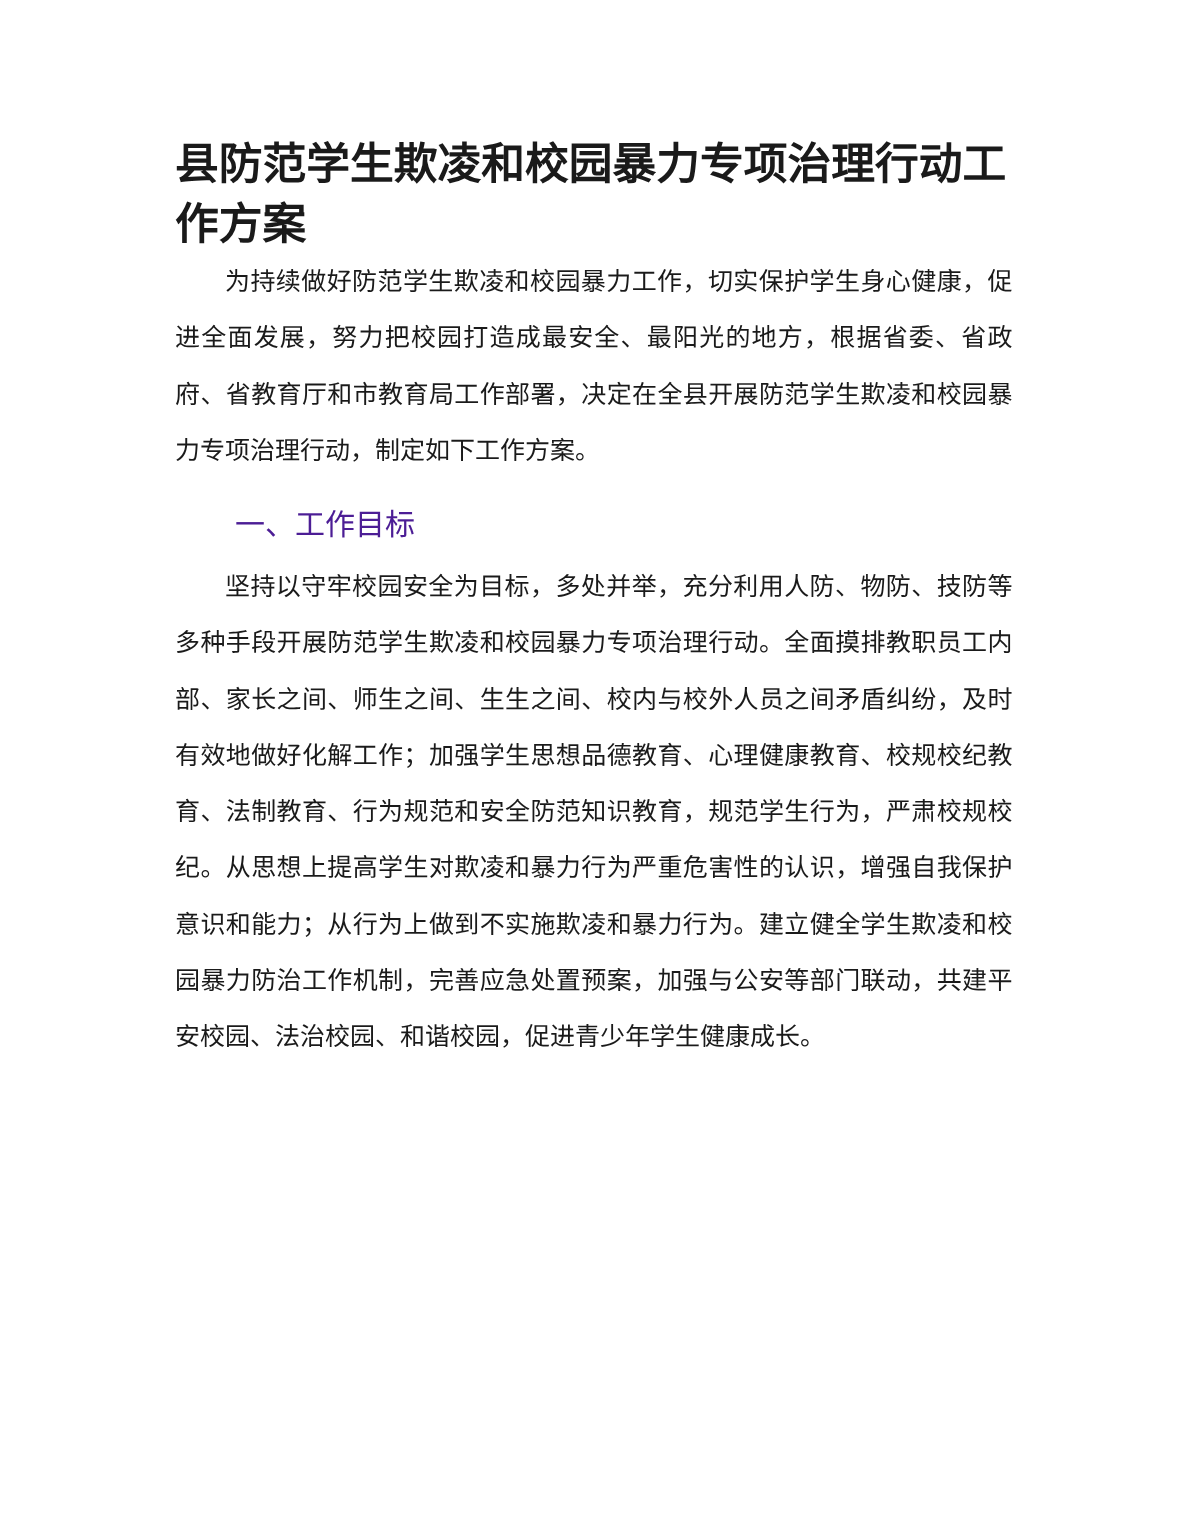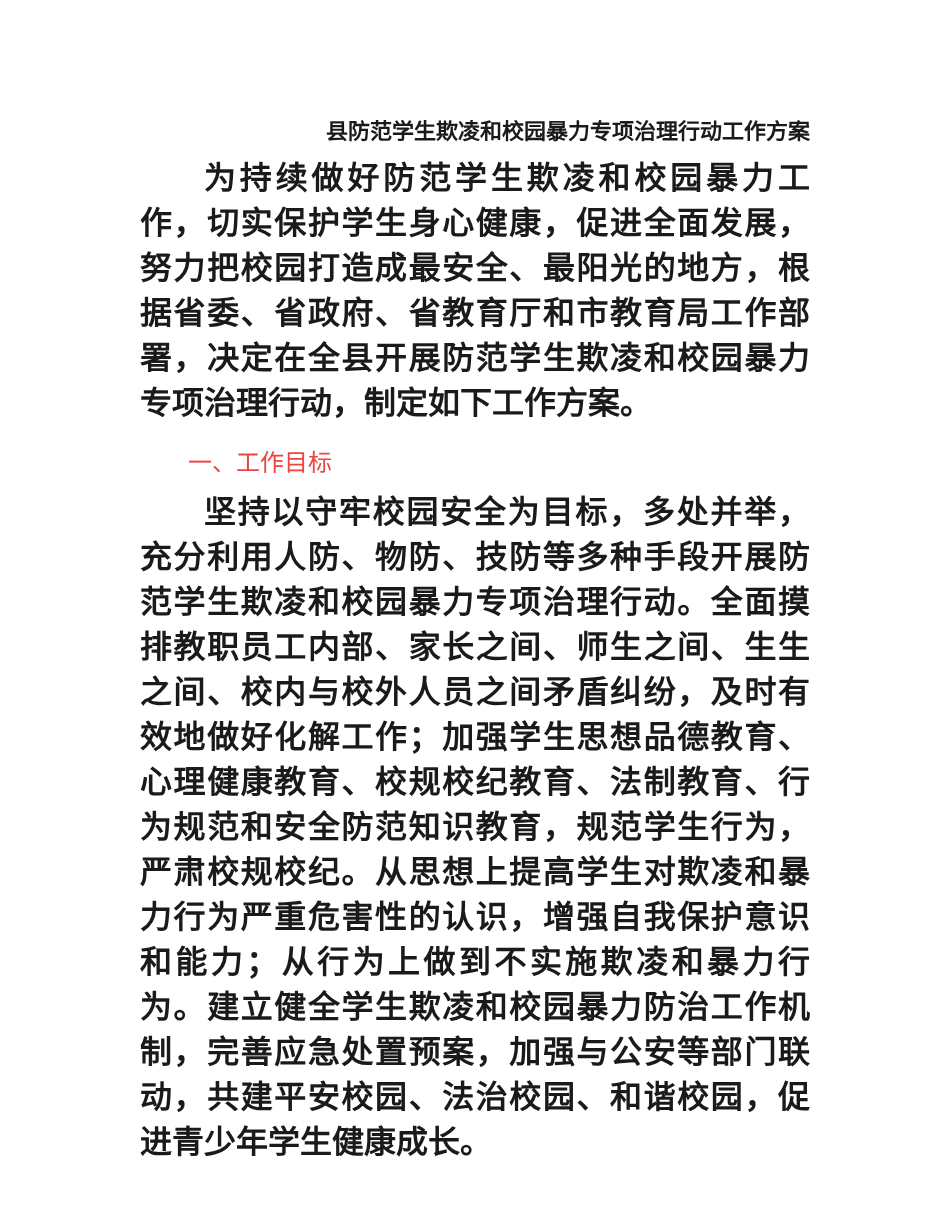--- a/index.html
+++ b/index.html
@@ -16,43 +16,43 @@
   }
   .page {
     box-sizing: border-box;
     width: 950px;
     height: 1230px;
     padding: 108px 140px 0 140px;
     background: #ffffff;
   }
   .doc-title {
     margin: 0;
-    font-size: 22px;
+    font-size: 35px;
     font-weight: bold;
     line-height: 48px;
-    text-align: right;
+    text-align: left;
     color: #1a1a1a;
   }
   .body-paragraph {
     margin: 0;
-    font-size: 32px;
-    font-weight: bold;
+    font-size: 20px;
+    font-weight: normal;
     line-height: 45px;
     text-align: justify;
     text-indent: 2em;
     color: #1a1a1a;
   }
   .section-heading {
     margin: 14px 0 5px 0;
     font-size: 24px;
     font-weight: normal;
     line-height: 45px;
     text-indent: 2em;
     text-align: left;
-    color: #ef4444;
+    color: #4c1d95;
   }
 </style>
 </head>
 <body>
 
 <div class="page">
   <h1 class="doc-title">县防范学生欺凌和校园暴力专项治理行动工作方案</h1>
 
   <p class="body-paragraph">为持续做好防范学生欺凌和校园暴力工作，切实保护学生身心健康，促进全面发展，努力把校园打造成最安全、最阳光的地方，根据省委、省政府、省教育厅和市教育局工作部署，决定在全县开展防范学生欺凌和校园暴力专项治理行动，制定如下工作方案。</p>
 

